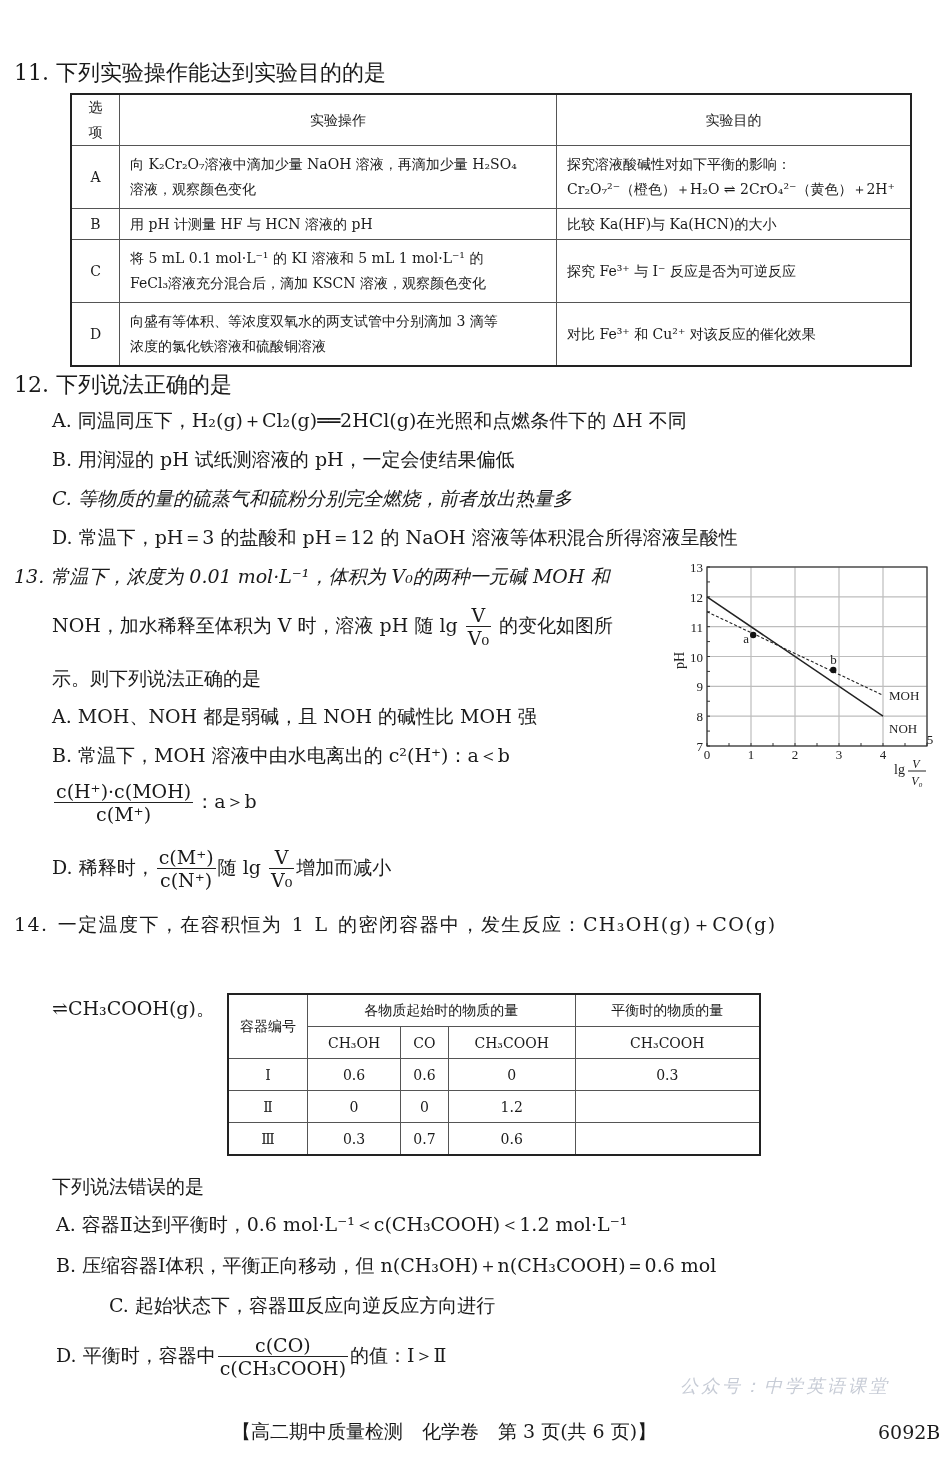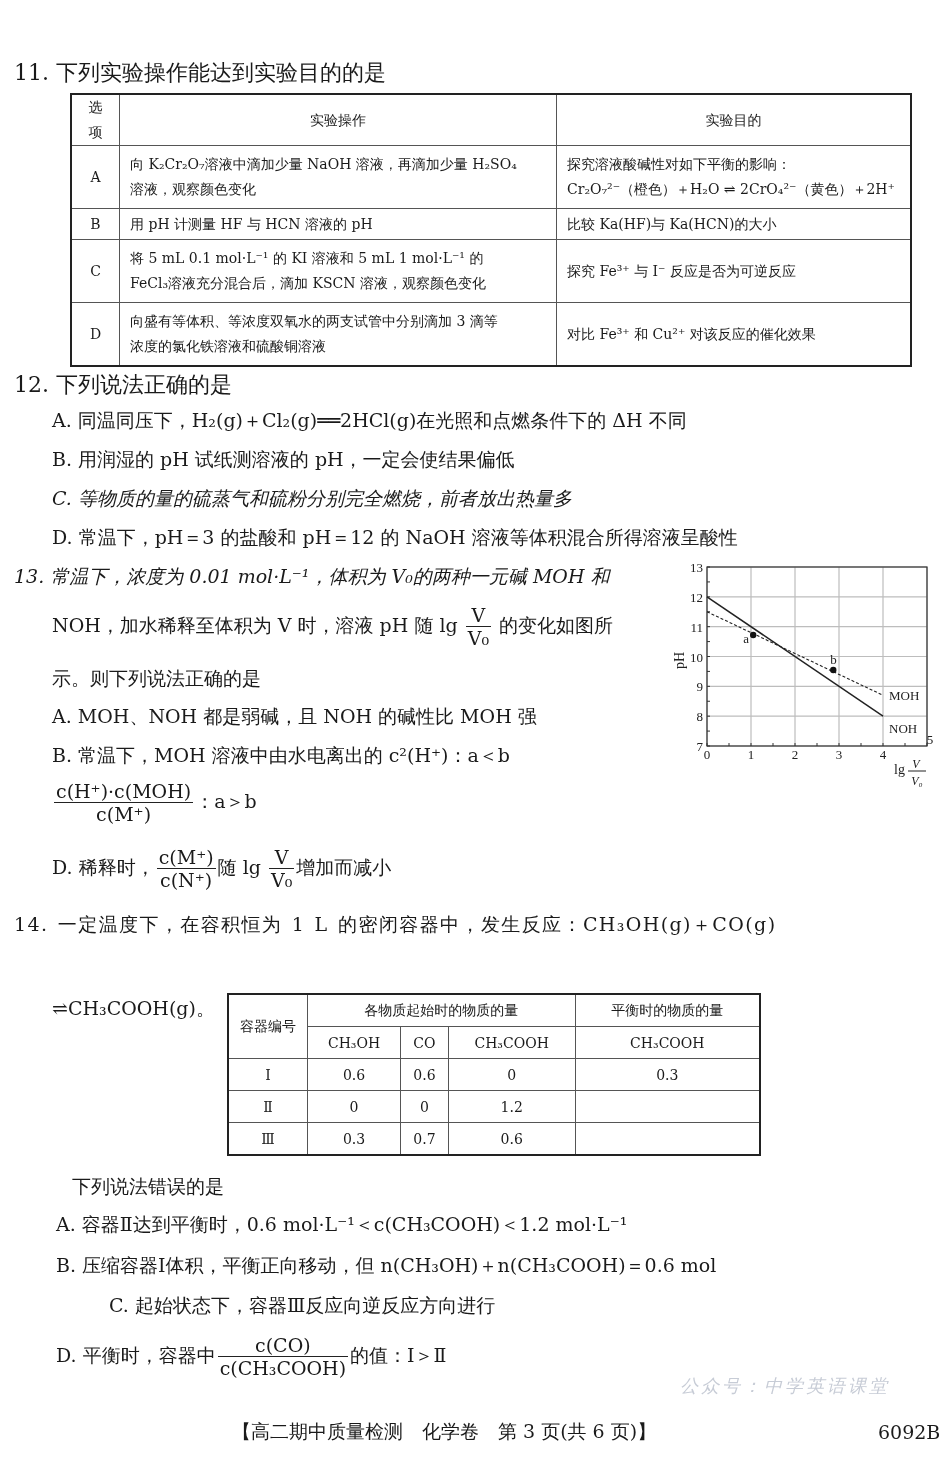--- a/index.html
+++ b/index.html
@@ -211,21 +211,21 @@
   <tr>
     <td>Ⅲ</td>
     <td>0.3</td>
     <td>0.7</td>
     <td>0.6</td>
     <td></td>
   </tr>
 </tbody>
   </table>
 
-<div class="abs line" style="left:72px; top:1174px;">下列说法错误的是</div>
+<div class="abs line" style="left:52px; top:1174px;">下列说法错误的是</div>
 <div class="abs line" style="left:56px; top:1212px;">A. 容器Ⅱ达到平衡时，0.6 mol·L⁻¹＜c(CH₃COOH)＜1.2 mol·L⁻¹</div>
 <div class="abs line" style="left:56px; top:1253px;">B. 压缩容器Ⅰ体积，平衡正向移动，但 n(CH₃OH)＋n(CH₃COOH)＝0.6 mol</div>
 <div class="abs line" style="left:67px; top:1293px;margin-left:42px;">C. 起始状态下，容器Ⅲ反应向逆反应方向进行</div>
 <div class="abs line" style="left:56px; top:1334px;">
   <span>D. 平衡时，容器中</span><span class="frac"><span class="num">c(CO)</span><span class="den">c(CH₃COOH)</span></span><span>的值：Ⅰ＞Ⅱ</span>
 </div>
 
 <div class="abs footer" style="left:232px; top:1419px;">【高二期中质量检测　化学卷　第 3 页(共 6 页)】</div>
 <div class="abs watermark" style="left:680px; top:1374px;">公众号：中学英语课堂</div>
 <div class="abs code" style="left:878px; top:1421px;">6092B</div>

